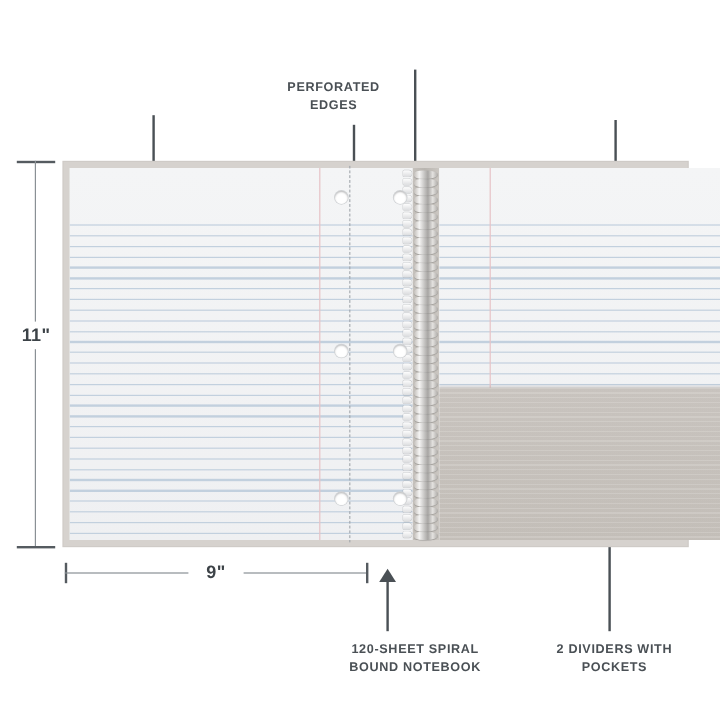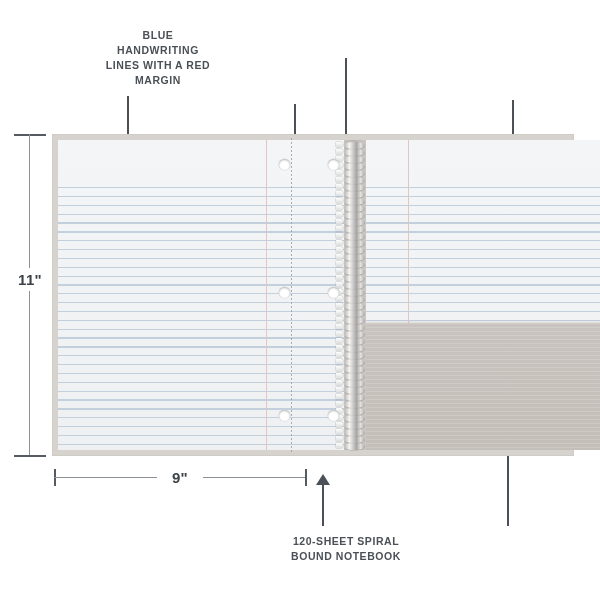--- a/index.html
+++ b/index.html
@@ -205,31 +205,31 @@
     background: linear-gradient(180deg,#fdfdfd,#dddee0);
     border-radius: 1px 3px 3px 1px;
     box-shadow: 0 0 0 0.5px rgba(150,152,155,0.5);
   }
 </style>
 </head>
 <body>
 
 <div class="stage">
 
-  <div class="callout-label" style="left:58px; top:28px; width:200px;">BLUE
-HANDWRITING
-LINES WITH A RED
-MARGIN</div>
-
+
+  <div class="callout-label" style="left:222px; top:66px; width:112px;">PERFORATED
+EDGES</div>
 
 
 
   <div class="callout-label" style="left:256px; top:534px; width:180px;">120-SHEET SPIRAL
 BOUND NOTEBOOK</div>
 
+  <div class="callout-label" style="left:432px; top:534px; width:160px;">2 DIVIDERS WITH
+POCKETS</div>
 
   <div class="leader" style="left:127px; top:96px; height:62px;"></div>
   <div class="arrow-down" style="left:121px; top:156px;"></div>
 
   <div class="leader" style="left:294px; top:104px; height:50px;"></div>
   <div class="arrow-down" style="left:288px; top:152px;"></div>
 
   <div class="leader" style="left:345px; top:58px; height:96px;"></div>
   <div class="arrow-down" style="left:339px; top:152px;"></div>
 

